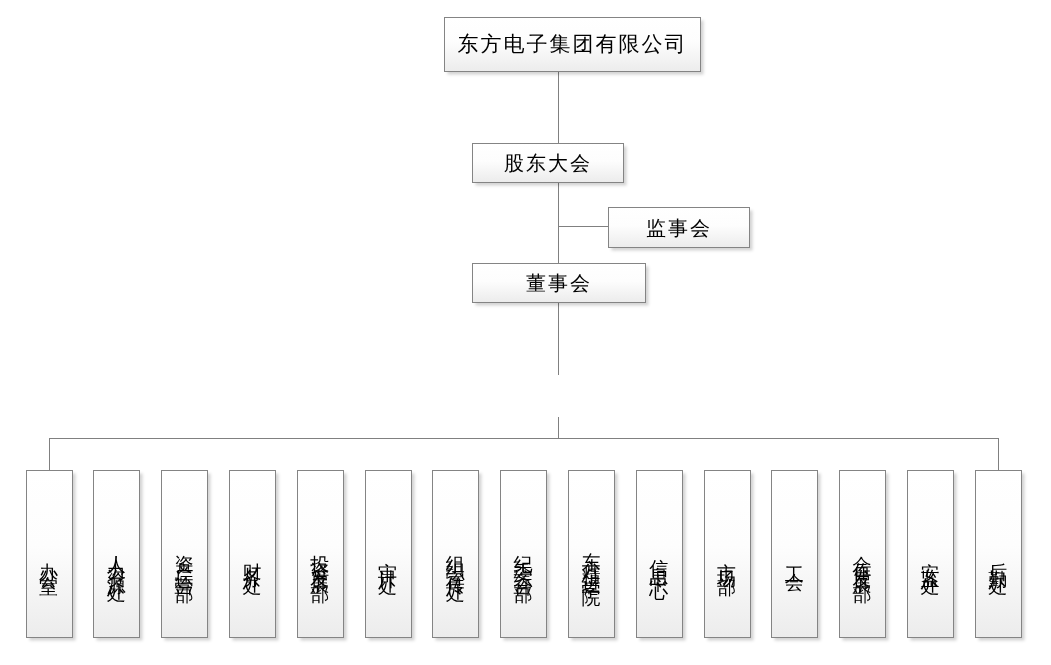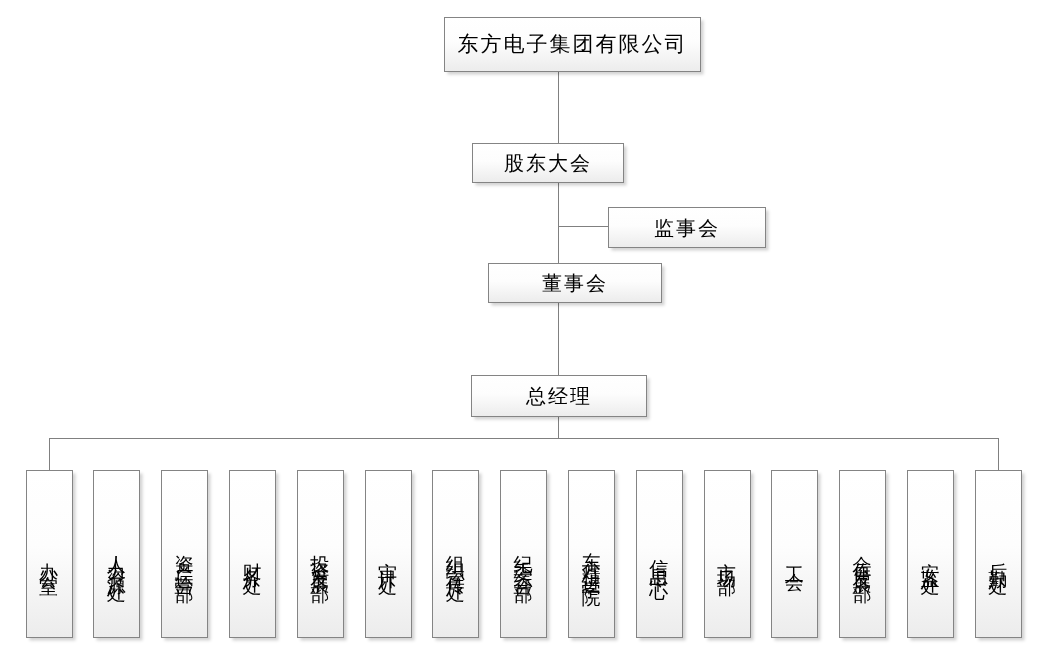--- a/index.html
+++ b/index.html
@@ -35,22 +35,22 @@
     box-shadow: 2.5px 2.5px 3px rgba(0,0,0,0.18);
     display: flex;
     align-items: center;
     justify-content: center;
     font-size: 20px;
     letter-spacing: 2px;
     line-height: 1;
   }
   .box-company      { left: 420px; top: 17px;  width: 257px; height: 55px; font-size: 21px; margin-left: 24px; }
   .box-shareholders { left: 472px; top: 143px; width: 152px; height: 40px; }
-  .box-supervisory  { left: 608px; top: 207px; width: 158px; height: 41px; }
-  .box-board        { left: 472px; top: 263px; width: 174px; height: 40px; margin-left: 16px; }
+  .box-supervisory  { left: 608px; top: 207px; width: 142px; height: 41px; }
+  .box-board        { left: 472px; top: 263px; width: 174px; height: 40px; }
   .box-gm           { left: 471px; top: 375px; width: 176px; height: 42px; }
   .dept {
     left: calc(25.5px + var(--i) * 67.8px);
     top: 470px;
     width: 47px;
     height: 168px;
   }
   .dept .v-label {
     writing-mode: vertical-rl;
     text-orientation: upright;
@@ -85,23 +85,20 @@
   </div>
 
   <div class="box box-supervisory">
     <span>监事会</span>
   </div>
 
   <div class="box box-board">
     <span>董事会</span>
   </div>
 
-  <div class="box box-gm">
-    <span>总经理</span>
-  </div>
 
   <div class="box dept" style="--i:0">
     <span class="v-label">办公室</span>
   </div>
   <div class="box dept" style="--i:1">
     <span class="v-label">人力资源处</span>
   </div>
   <div class="box dept" style="--i:2">
     <span class="v-label">资产运营部</span>
   </div>

